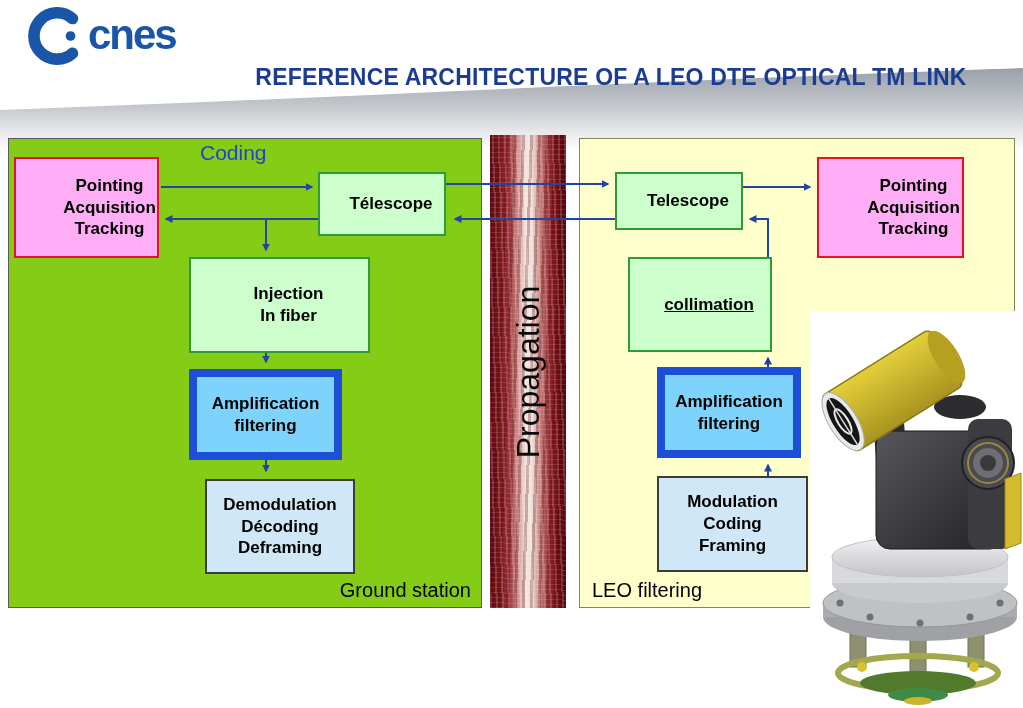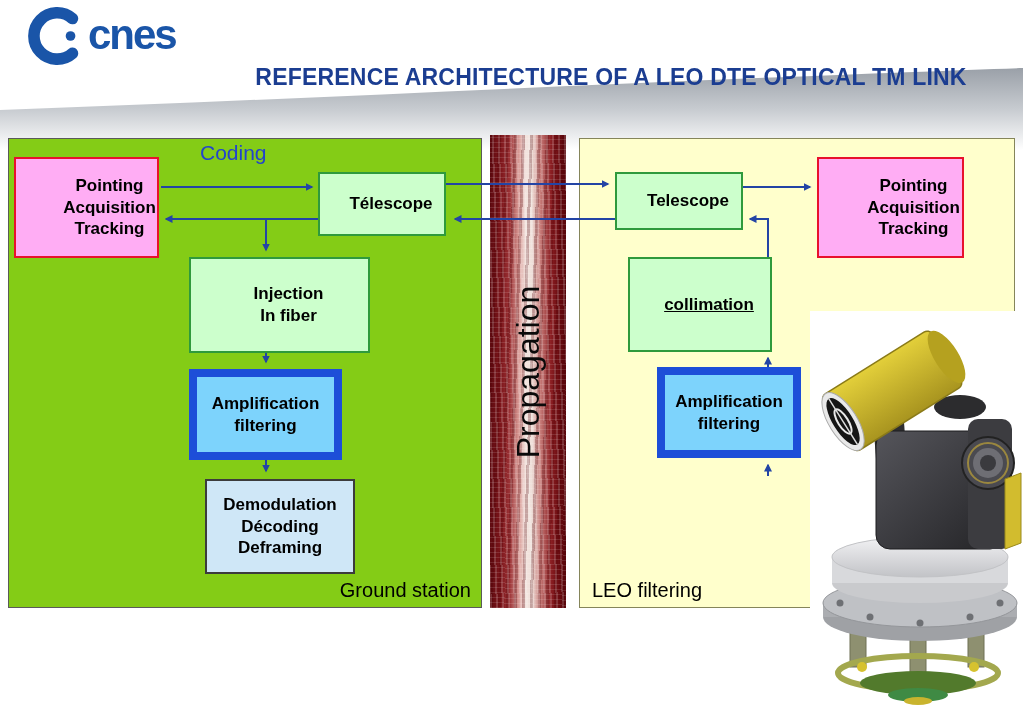--- a/index.html
+++ b/index.html
@@ -123,20 +123,23 @@
 Décoding
 Deframing</div>
 
   <div class="box green" style="left:615px; top:172px; width:128px; height:58px;text-align:right;">Telescope</div>
   <div class="box pink" style="left:817px; top:157px; width:147px; height:101px;">Pointing
 Acquisition
 Tracking</div>
   <div class="box green" style="left:628px; top:257px; width:144px; height:95px;text-decoration:underline;">collimation</div>
   <div class="box blue" style="left:657px; top:367px; width:144px; height:91px;">Amplification
 filtering</div>
+  <div class="box lightblue" style="left:657px; top:476px; width:151px; height:96px;">Modulation
+Coding
+Framing</div>
 
   <div class="photo">
     <svg width="213" height="397" viewBox="0 0 213 397">
       <defs>
         <linearGradient id="tubeGrad" x1="0" y1="0" x2="0" y2="1">
           <stop offset="0" stop-color="#e3cf3a"></stop>
             <stop offset="1" stop-color="#a8941f"></stop>
         </linearGradient>
         <linearGradient id="bodyGrad" x1="0" y1="0" x2="1" y2="1">
           <stop offset="0" stop-color="#55555b"></stop>

